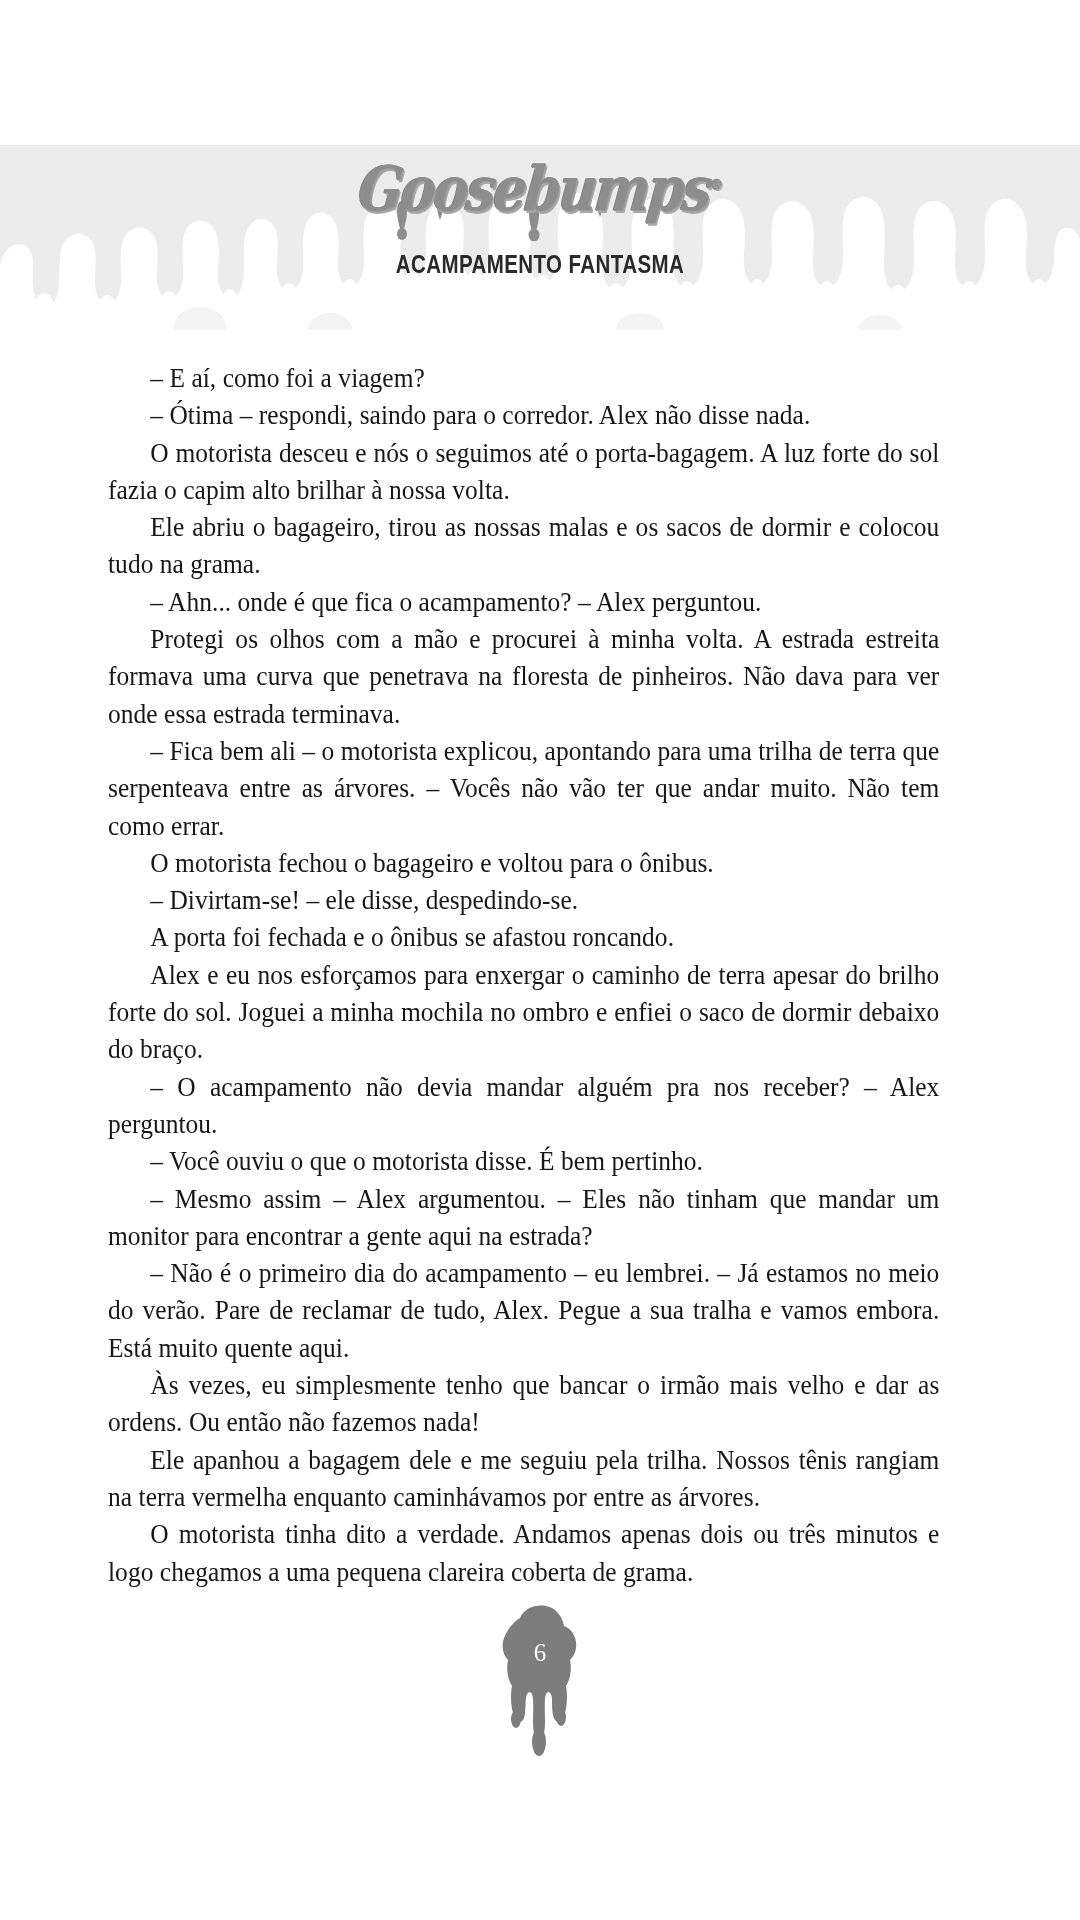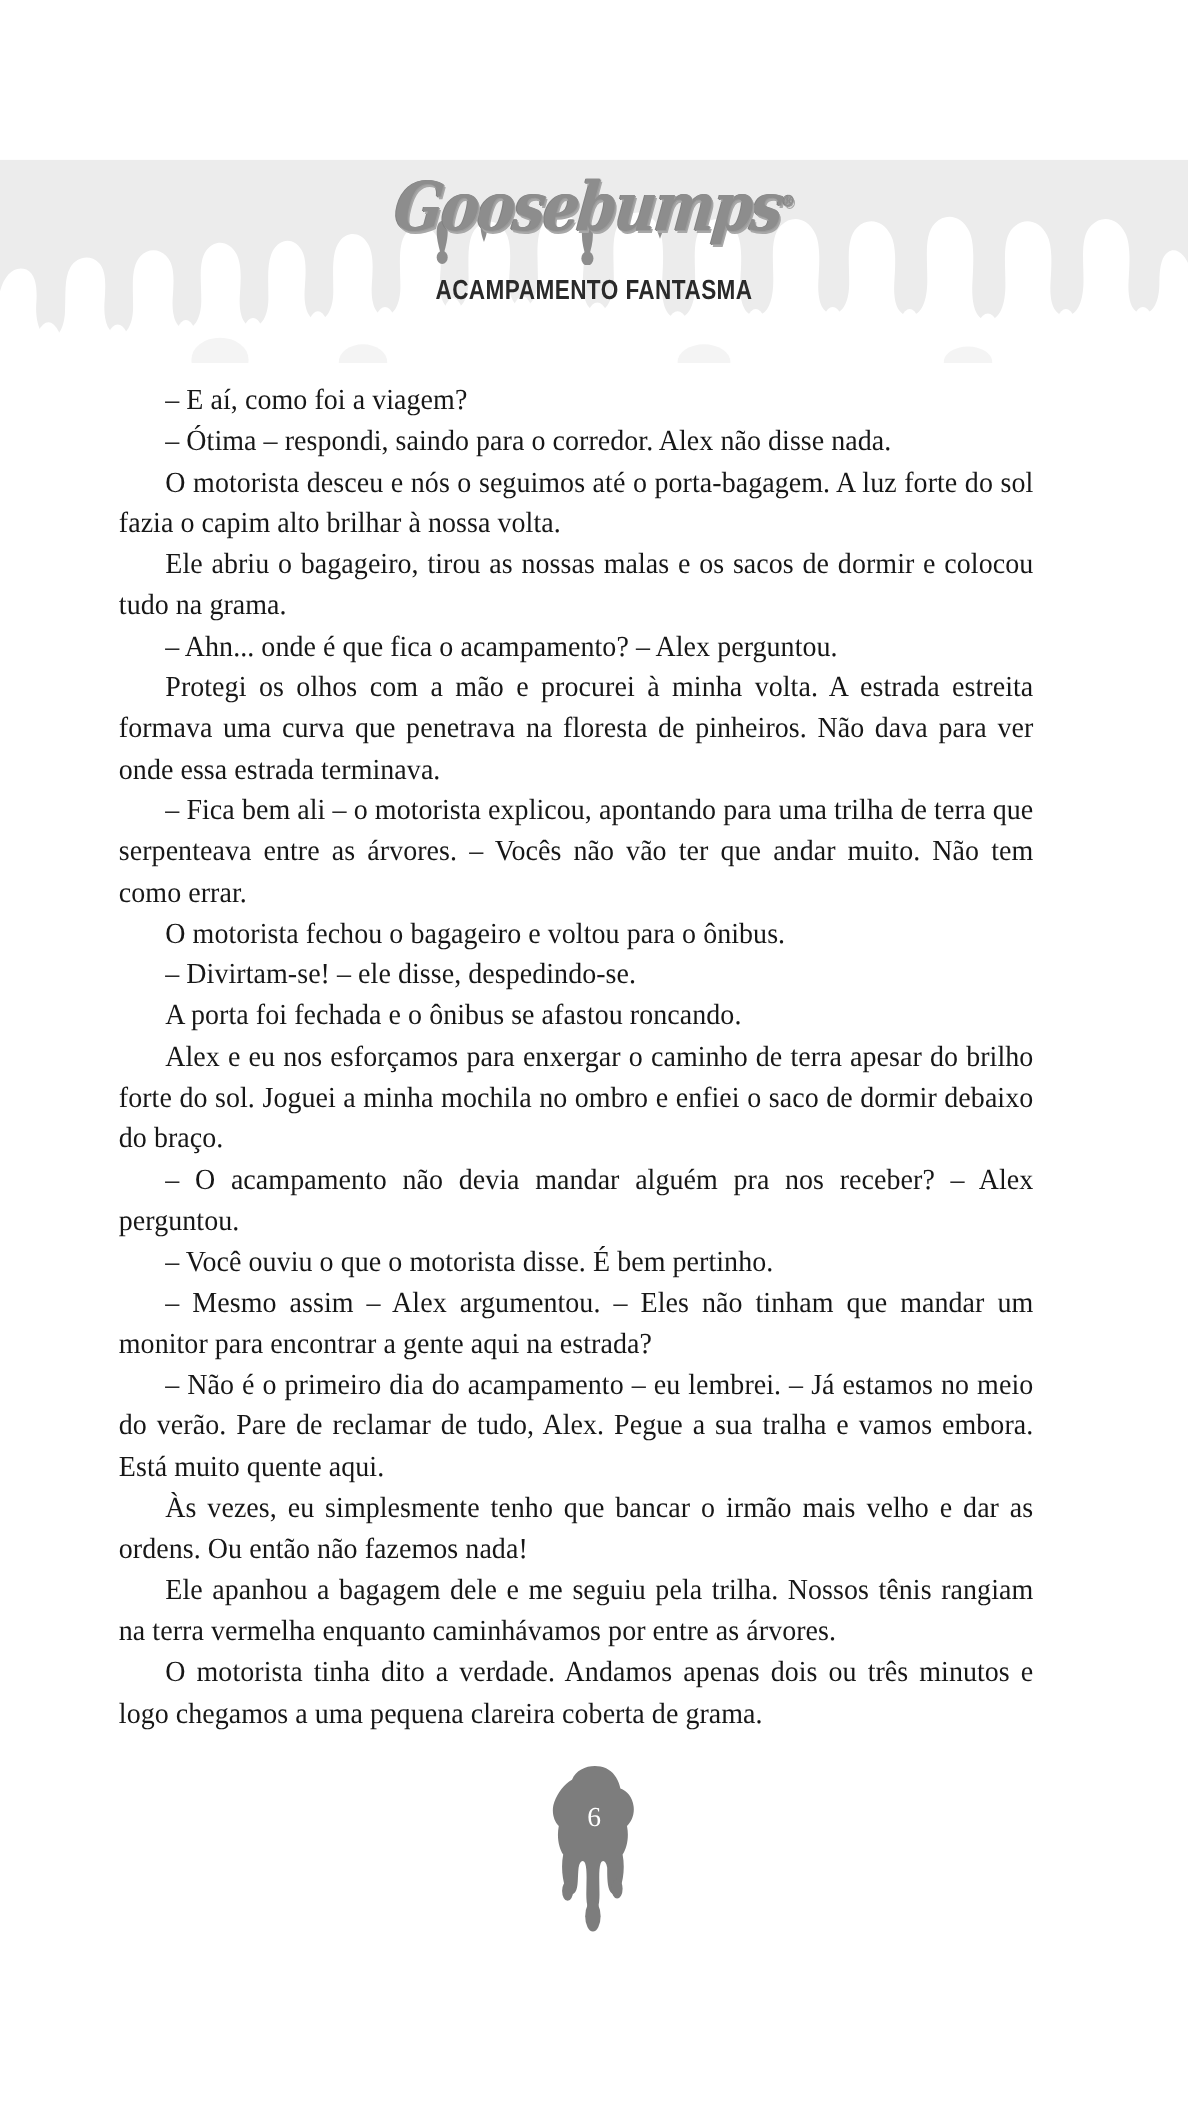--- a/index.html
+++ b/index.html
@@ -97,21 +97,21 @@
     font-size: 25px;
     letter-spacing: 0.5px;
     color: #2a2a2a;
     transform: scaleX(0.82);
   }
 
   
   .content {
     position: absolute;
     left: 108px;
-    top: 345px;
+    top: 360px;
     width: 866px;
   }
   .para {
     margin: 0;
     font-size: 26.5px;
     line-height: 37.3px;
     text-align: justify;
     text-indent: 44px;
     font-family: "Liberation Serif", "DejaVu Serif", serif;
     transform: scaleX(0.96);

